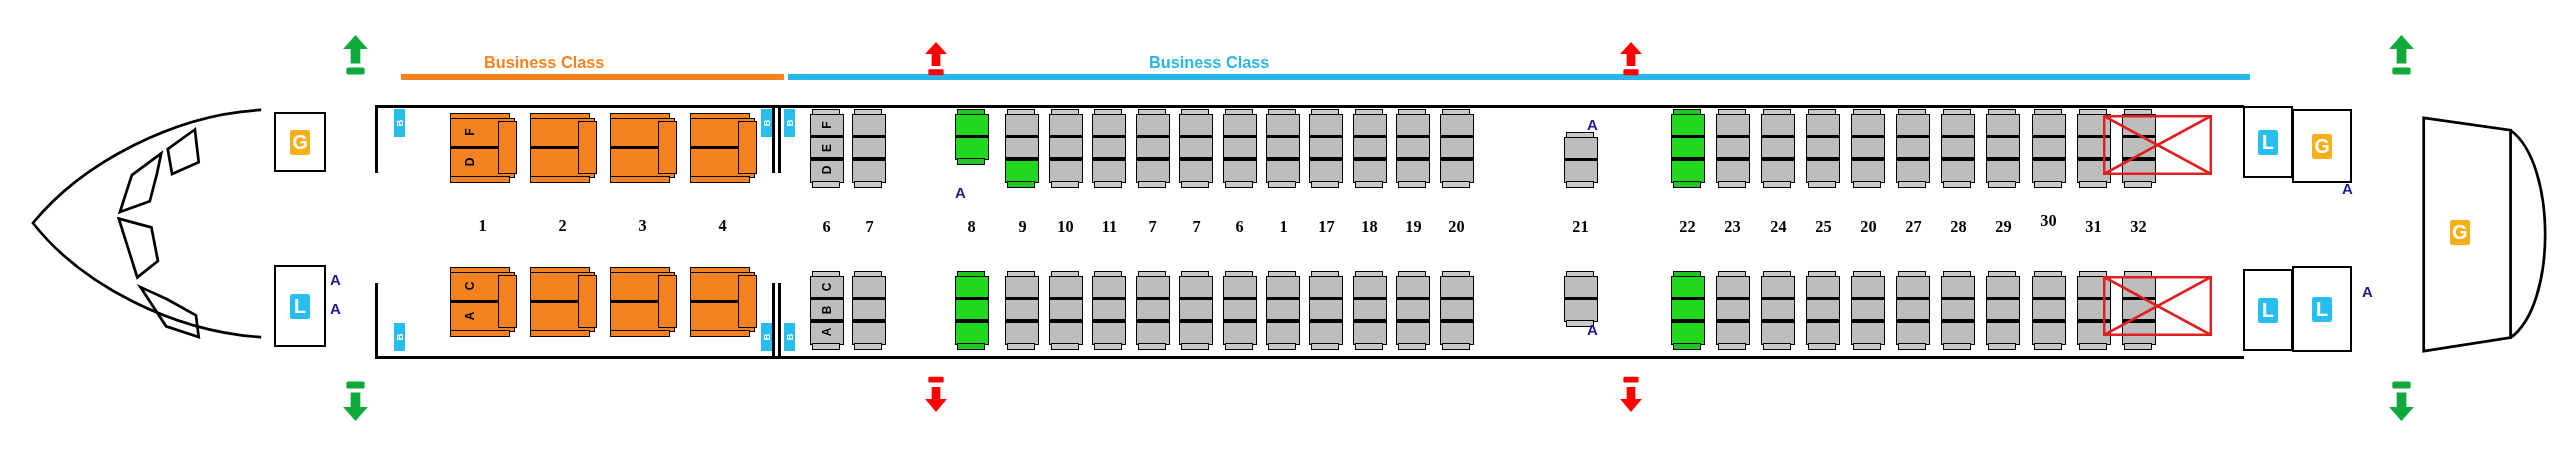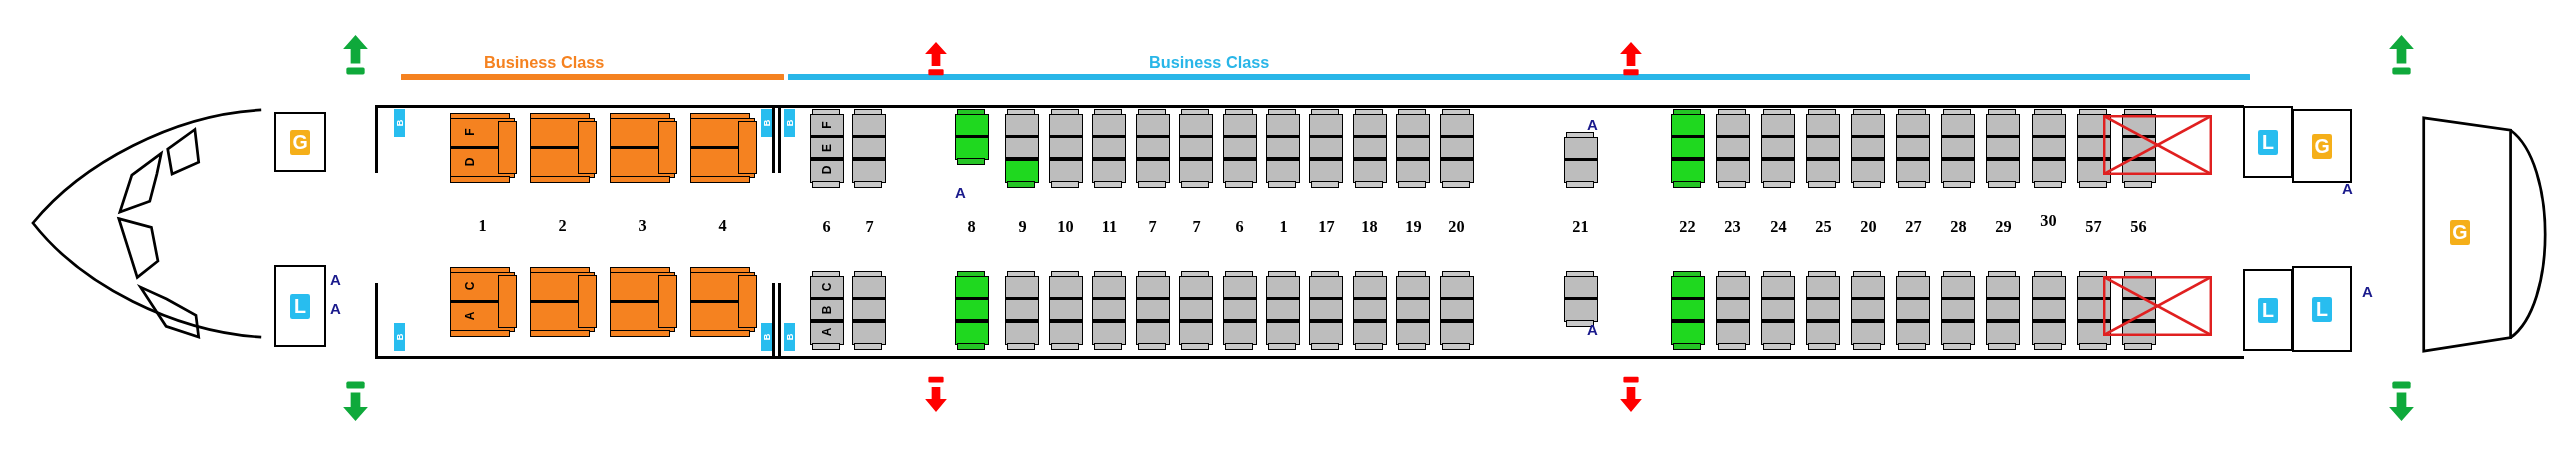--- a/index.html
+++ b/index.html
@@ -713,40 +713,40 @@
       </div>
       <div class="seatcol" style="left: 2077px; top: 276px; width: 34px; height: 68px;">
         <div class="headrest gray" style="left: 1.6px; top: -4.9px; width: 28px; height: 6.5px;"></div>
         <div class="seat gray" style="left: 0px; top: 0px; width: 34px; height: 23px;"></div>
         <div class="divider" style="left: 0px; top: 20.6px; width: 34px; height: 4.3px;"></div>
         <div class="seat gray" style="left: 0px; top: 23px; width: 34px; height: 23px;"></div>
         <div class="divider" style="left: 0px; top: 43px; width: 34px; height: 4.3px;"></div>
         <div class="seat gray" style="left: 0px; top: 46px; width: 34px; height: 23px;"></div>
         <div class="headrest gray" style="left: 1.6px; top: 67px; width: 28px; height: 6.5px;"></div>
       </div>
-      <div class="rownum" style="left: 2077px; top: 217px;">57</div>
+      <div class="rownum" style="left: 2077px; top: 217px;">31</div>
       <div class="seatcol" style="left: 2122px; top: 114px; width: 34px; height: 68px;">
         <div class="headrest gray" style="left: 1.6px; top: -4.9px; width: 28px; height: 6.5px;"></div>
         <div class="seat gray" style="left: 0px; top: 0px; width: 34px; height: 23px;"></div>
         <div class="divider" style="left: 0px; top: 20.6px; width: 34px; height: 4.3px;"></div>
         <div class="seat gray" style="left: 0px; top: 23px; width: 34px; height: 23px;"></div>
         <div class="divider" style="left: 0px; top: 43px; width: 34px; height: 4.3px;"></div>
         <div class="seat gray" style="left: 0px; top: 46px; width: 34px; height: 23px;"></div>
         <div class="headrest gray" style="left: 1.6px; top: 67px; width: 28px; height: 6.5px;"></div>
       </div>
       <div class="seatcol" style="left: 2122px; top: 276px; width: 34px; height: 68px;">
         <div class="headrest gray" style="left: 1.6px; top: -4.9px; width: 28px; height: 6.5px;"></div>
         <div class="seat gray" style="left: 0px; top: 0px; width: 34px; height: 23px;"></div>
         <div class="divider" style="left: 0px; top: 20.6px; width: 34px; height: 4.3px;"></div>
         <div class="seat gray" style="left: 0px; top: 23px; width: 34px; height: 23px;"></div>
         <div class="divider" style="left: 0px; top: 43px; width: 34px; height: 4.3px;"></div>
         <div class="seat gray" style="left: 0px; top: 46px; width: 34px; height: 23px;"></div>
         <div class="headrest gray" style="left: 1.6px; top: 67px; width: 28px; height: 6.5px;"></div>
       </div>
-      <div class="rownum" style="left: 2122px; top: 217px;">56</div>
+      <div class="rownum" style="left: 2122px; top: 217px;">32</div>
     </div>
 
   <svg class="blockx" style="left:2103px;top:115px;width:109px;height:60px;" viewBox="0 0 200 110">
     <rect x="2" y="2" width="196" height="106" fill="none" stroke="#E02020" stroke-width="5"></rect>
     <line x1="2" y1="2" x2="198" y2="108" stroke="#E02020" stroke-width="5"></line>
     <line x1="198" y1="2" x2="2" y2="108" stroke="#E02020" stroke-width="5"></line>
   </svg>
   <svg class="blockx" style="left:2103px;top:276px;width:109px;height:60px;" viewBox="0 0 200 110">
     <rect x="2" y="2" width="196" height="106" fill="none" stroke="#E02020" stroke-width="5"></rect>
     <line x1="2" y1="2" x2="198" y2="108" stroke="#E02020" stroke-width="5"></line>

